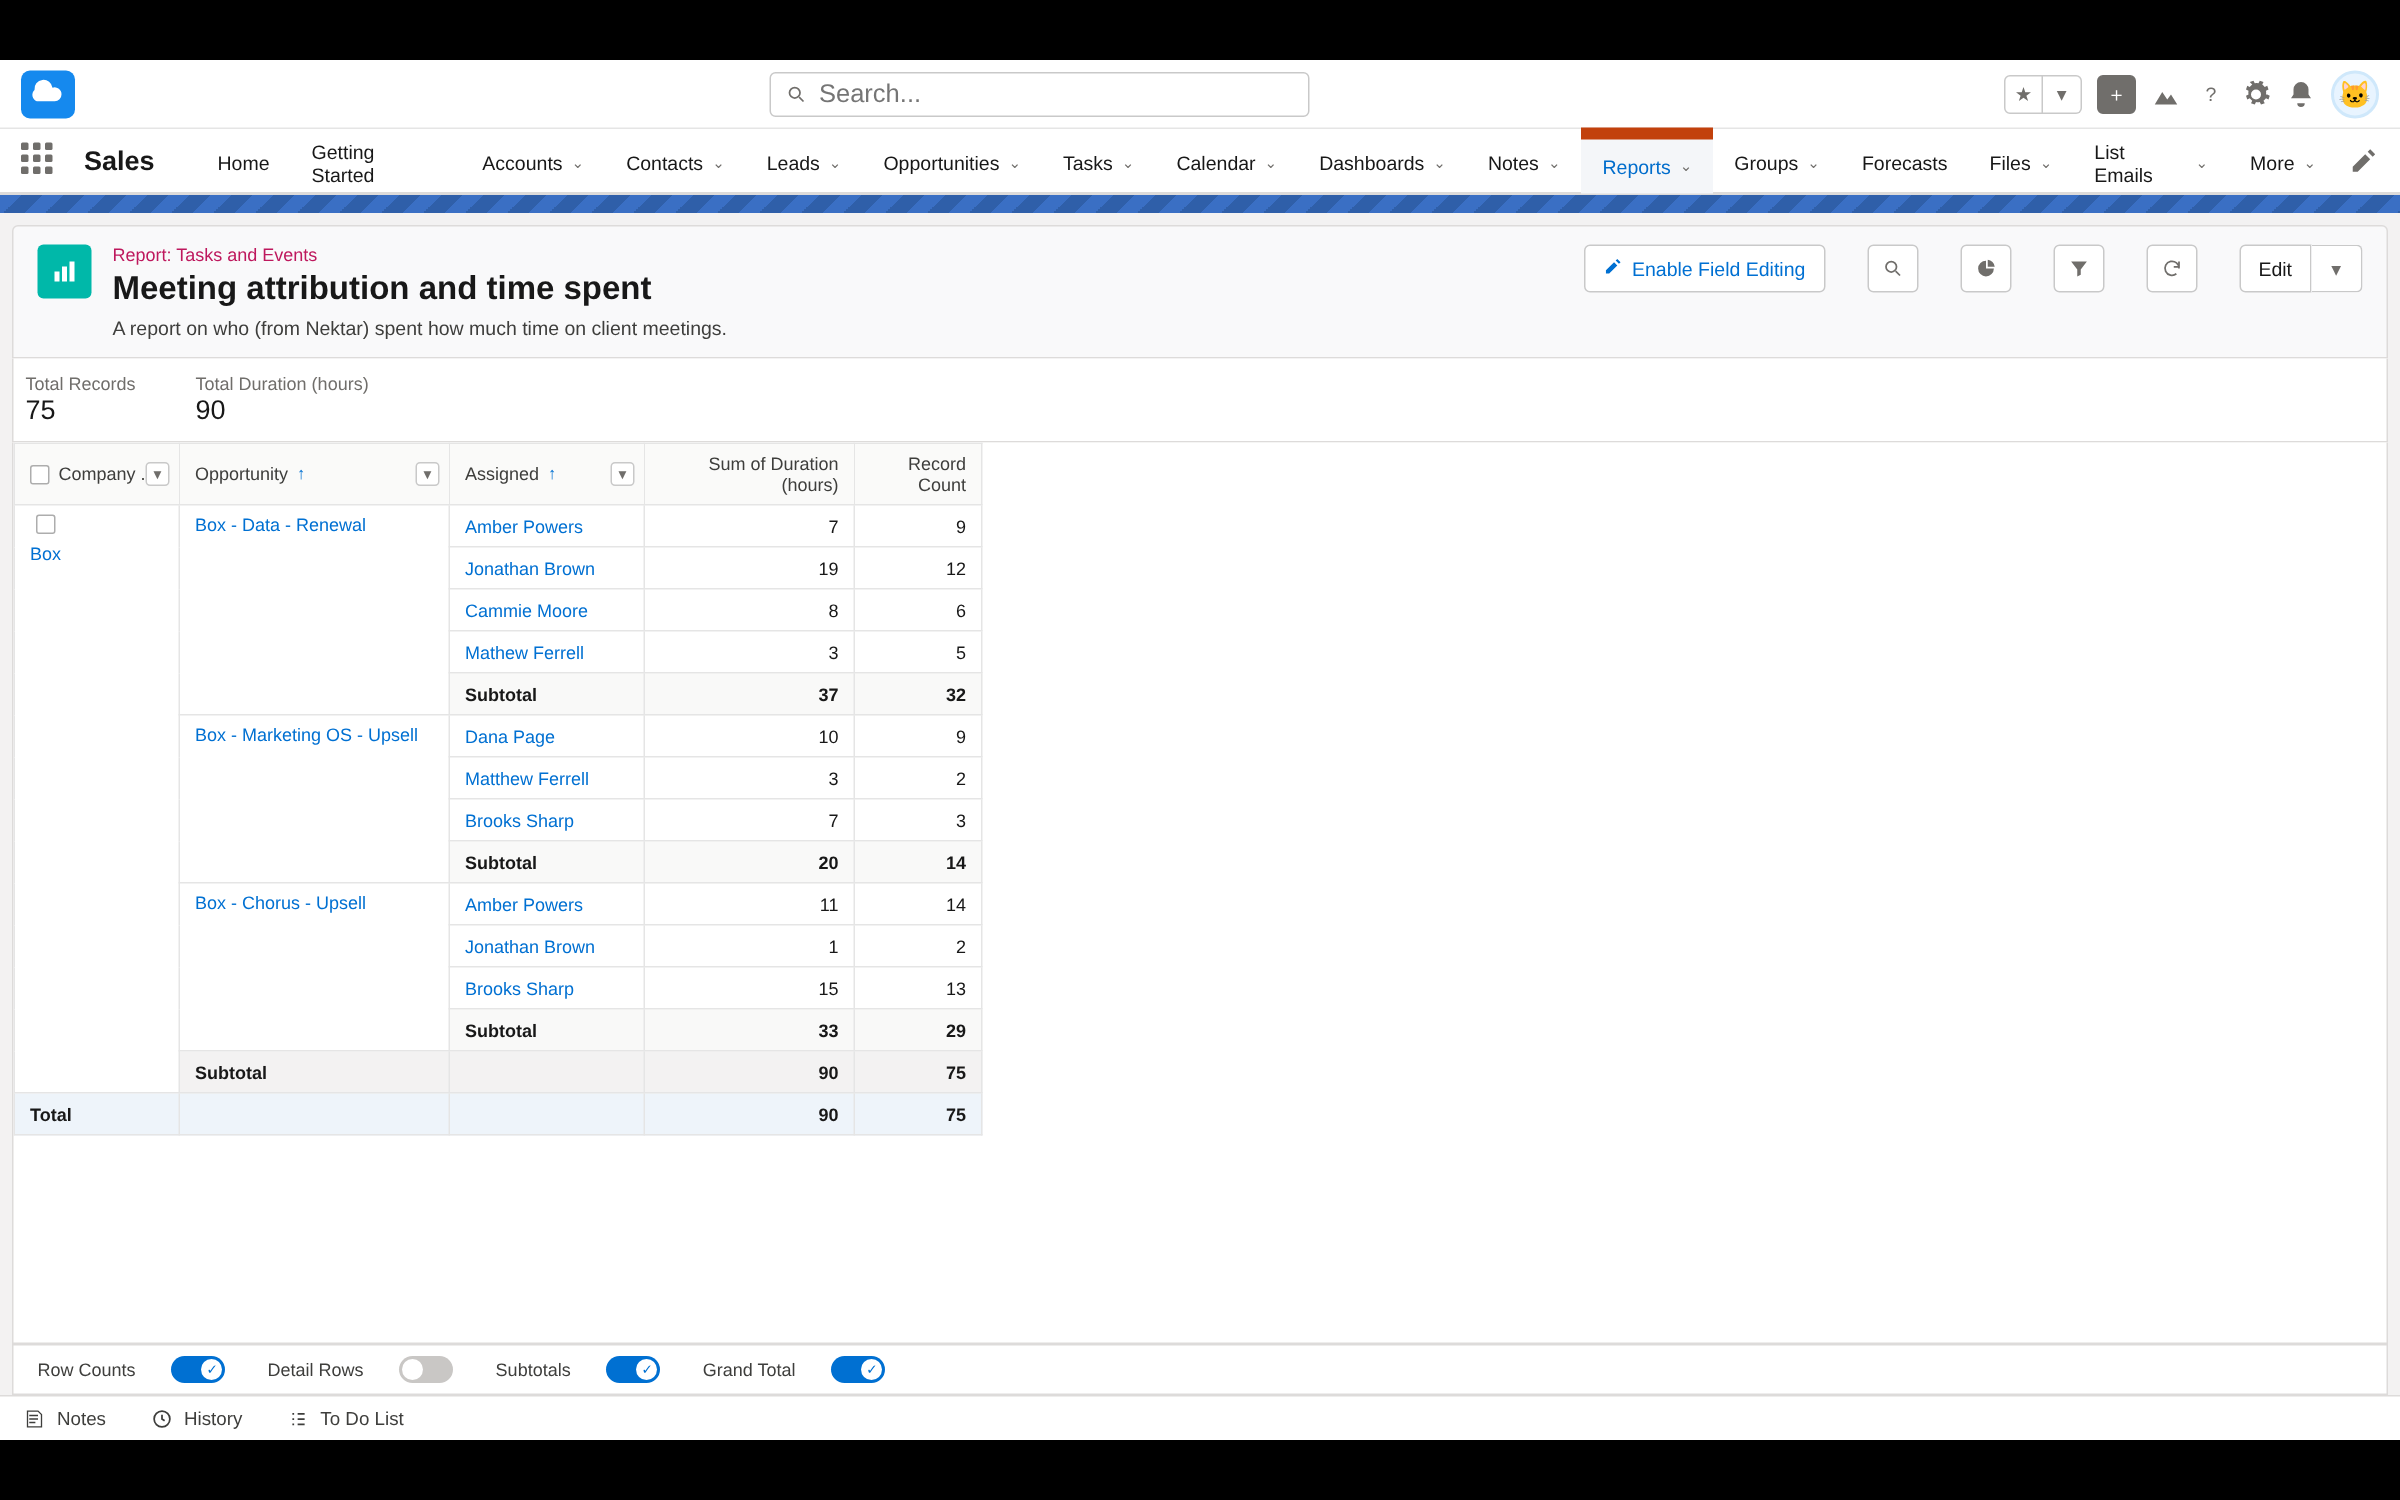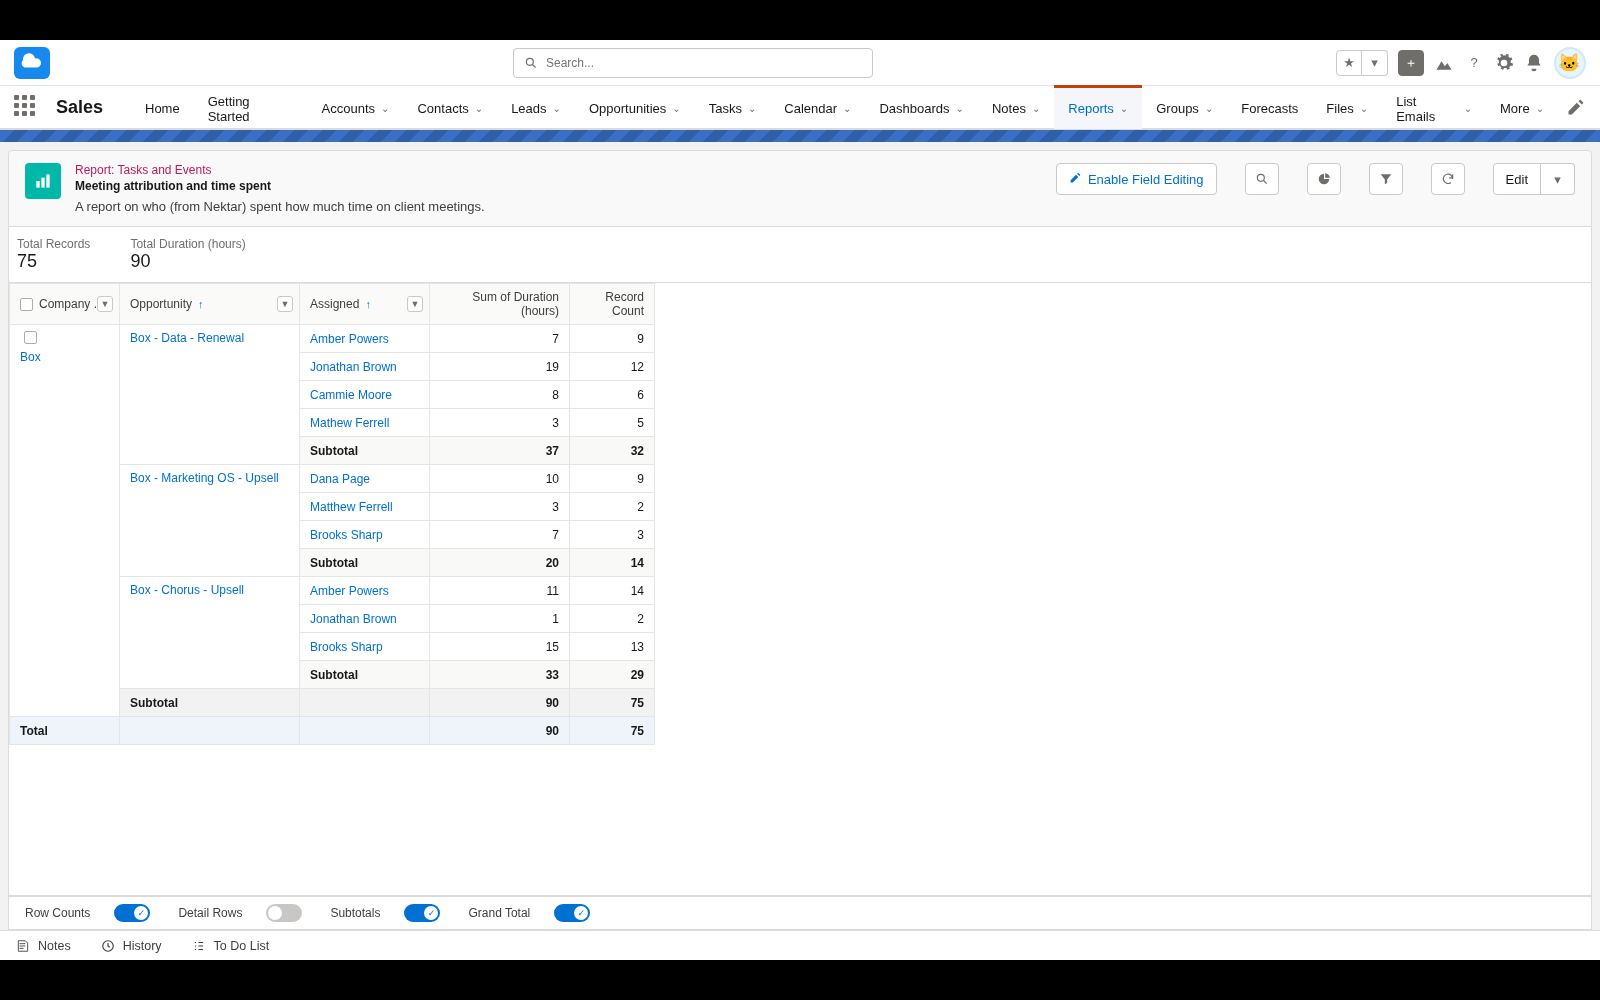--- a/index.html
+++ b/index.html
@@ -8,50 +8,50 @@
   .letterbox-top { height: 40px; }
   .letterbox-bottom { height: 40px; }
   .app { height: 920px; display: flex; flex-direction: column; }
 
   
   .topbar { height: 46px; display: flex; align-items: center; padding: 0 14px; border-bottom: 1px solid #e5e5e5; }
   .cloud-logo { width: 36px; height: 32px; background: #1589ee; border-radius: 6px; display: flex; align-items: center; justify-content: center; color:#fff; font-size: 16px; }
   .search-wrap { flex: 1; display: flex; justify-content: center; }
   .search-box { width: 360px; height: 30px; border: 1px solid #c9c9c9; border-radius: 4px; display: flex; align-items: center; padding: 0 10px; color: #706e6b; background: #fff; }
   .search-box svg { width: 14px; height: 14px; margin-right: 8px; }
-  .search-box input { border: none; outline: none; font-size: 12px; flex: 1; color: #701a75; background: transparent; }
+  .search-box input { border: none; outline: none; font-size: 17px; flex: 1; color: #701a75; background: transparent; }
   .top-actions { display: flex; align-items: center; gap: 10px; }
   .icon-btn-sq { width: 26px; height: 26px; border: 1px solid #c9c9c9; border-radius: 4px; display:flex; align-items:center; justify-content:center; color:#706e6b; background:#fff; }
   .pair-btn { display:flex; }
   .pair-btn .icon-btn-sq:first-child{ border-top-right-radius:0; border-bottom-right-radius:0;}
   .pair-btn .icon-btn-sq:last-child{ border-top-left-radius:0; border-bottom-left-radius:0; border-left:none;}
   .plain-icon { width:20px; height:20px; color:#706e6b; display:flex; align-items:center; justify-content:center; }
   .avatar { width: 32px; height: 32px; border-radius: 50%; border: 2px solid #cfe8fb; background: #e8f4ff; display:flex; align-items:center; justify-content:center; font-size:18px; }
 
   
   .navbar { height: 44px; display: flex; align-items: center; border-bottom: 2px solid #dddbda; padding: 0 14px; gap: 4px; }
   .waffle { width: 24px; height: 24px; display: grid; grid-template-columns: repeat(3,5px); grid-template-rows: repeat(3,5px); gap: 3px; margin-right: 14px; }
   .waffle span { background: #706e6b; border-radius: 1px; }
   .app-name { font-size: 18px; font-weight: 700; margin-right: 24px; }
   .nav-item { height: 44px; display: flex; align-items: center; padding: 0 14px; font-size: 13px; color: #181818; gap: 6px; cursor: pointer; border-top: 3px solid transparent; }
-  .nav-item.active { border-top: 3px solid #c2410c; color: #006dcc; background: #f4f6f9; }
+  .nav-item.active { border-top: 8px solid #c2410c; color: #006dcc; background: #f4f6f9; }
   .nav-item .chev { font-size: 10px; color: #706e6b; }
   .nav-spacer { flex: 1; }
   .edit-pencil { width: 20px; height: 20px; color: #706e6b; }
 
   
   .pattern-strip { height: 12px; background: linear-gradient(135deg, #3a6fc4 25%, #2f5fa9 25%, #2f5fa9 50%, #3a6fc4 50%, #3a6fc4 75%, #2f5fa9 75%); background-size: 28px 28px; }
 
   .content-wrap { background: #f3f2f2; padding: 8px 8px 0 8px; flex: 1; display: flex; flex-direction: column; }
 
   
   .report-header { background: #f9f9fa; border: 1px solid #dddbda; border-radius: 4px 4px 0 0; padding: 12px 16px; display: flex; align-items: flex-start; gap: 14px; }
   .report-icon { width: 36px; height: 36px; background: #00b8a9; border-radius: 4px; display: flex; align-items:center; justify-content:center; color:#fff; }
   .report-titles .crumb { font-size: 12px; color: #be185d; }
-  .report-titles h1 { font-size: 12px; font-weight: 700; margin-top: 2px; }
+  .report-titles h1 { font-size: 22px; font-weight: 700; margin-top: 2px; }
   .report-desc { font-size: 13px; color: #3e3e3c; margin-top: 6px; }
   .header-actions { margin-left: auto; display: flex; align-items: center; gap: 28px; }
   .btn { height: 32px; border: 1px solid #c9c9c9; border-radius: 4px; background: #fff; display: flex; align-items: center; padding: 0 12px; font-size: 13px; gap: 6px; cursor: pointer; }
   .btn.icon-only { width: 34px; padding: 0; justify-content: center; color:#706e6b;}
   .btn .blue { color: #0070d2; }
   .btn-group { display:flex; }
   .btn-group .btn:first-child { border-top-right-radius:0; border-bottom-right-radius:0;}
   .btn-group .btn:last-child { border-top-left-radius:0; border-bottom-left-radius:0; border-left:none;}
 
   

